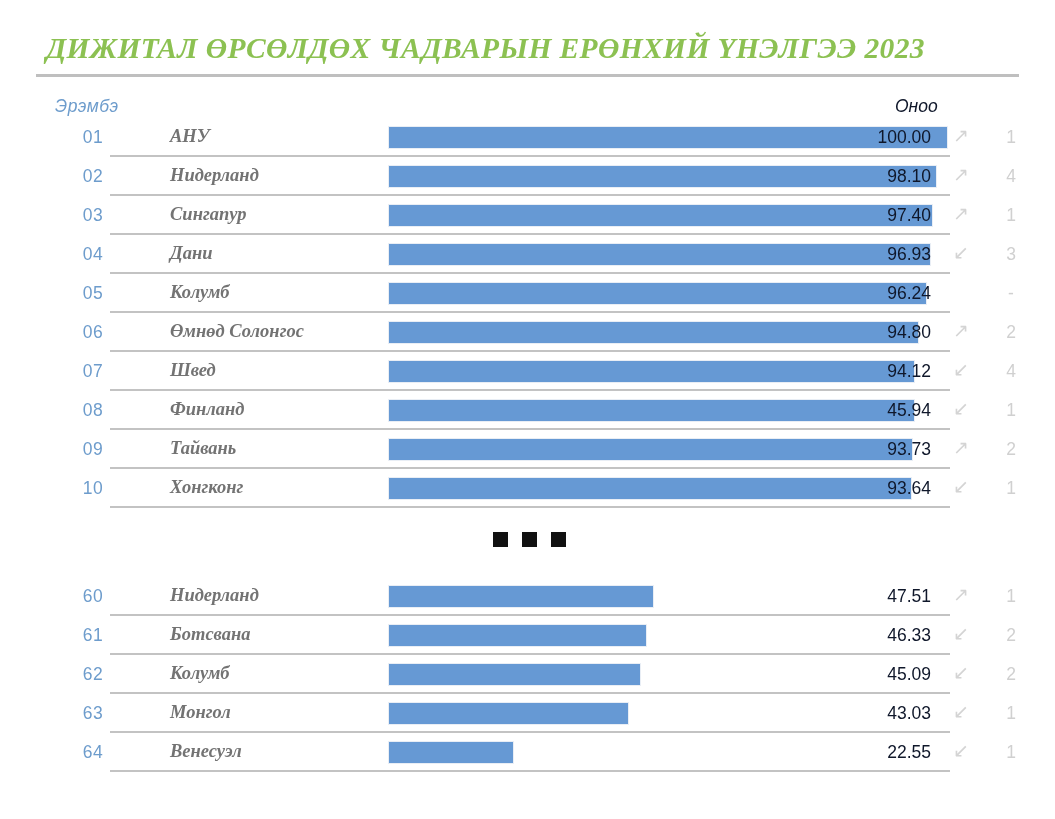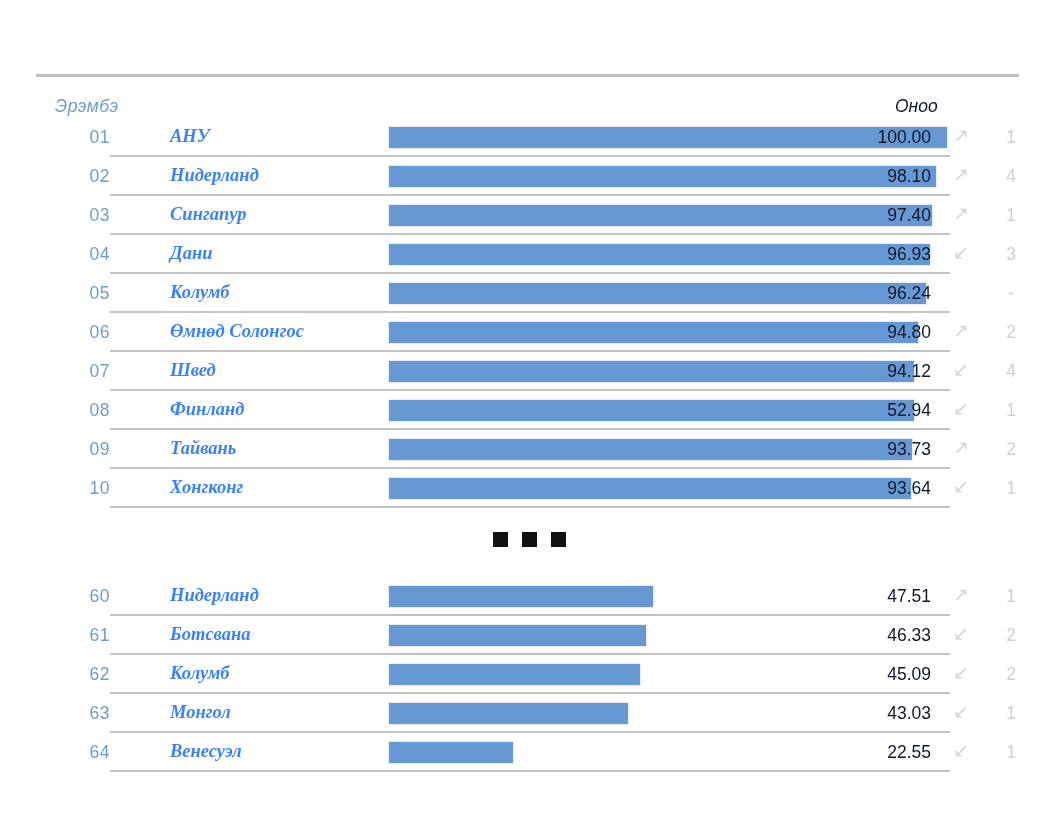--- a/index.html
+++ b/index.html
@@ -74,35 +74,35 @@
     bottom: 0;
     width: 840px;
     height: 2px;
     background: #c3c3c3;
   }
   .rank {
     position: absolute;
     left: 76px;
     top: 9px;
     width: 34px;
-    text-align: right;
+    text-align: center;
     font-family: "Liberation Sans", sans-serif;
     font-size: 17.5px;
     color: #6d9ccc;
     letter-spacing: 0.5px;
   }
   .country {
     position: absolute;
     left: 170px;
     top: 8px;
     font-family: "Liberation Serif", serif;
     font-weight: bold;
     font-style: italic;
     font-size: 18.5px;
-    color: #3b82f6;
+    color: #737373;
     white-space: nowrap;
   }
   .bar-track {
     position: absolute;
     left: 388px;
     top: 8px;
     width: 560px;
     height: 23px;
   }
   .bar {
@@ -158,20 +158,21 @@
     display: block;
     width: 15px;
     height: 15px;
     background: #111111;
   }
 </style>
 </head>
 <body>
 
 <div class="title-wrap">
+  <div class="title">ДИЖИТАЛ ӨРСӨЛДӨХ ЧАДВАРЫН ЕРӨНХИЙ ҮНЭЛГЭЭ 2023</div>
   <div class="title-rule"></div>
 </div>
 
 <div class="col-head rank">Эрэмбэ</div>
 <div class="col-head score">Оноо</div>
 
 <div class="table">
   <div id="rows-top">
       <div class="row">
         <div class="rank">01</div>
@@ -249,21 +250,21 @@
         <div class="arrow">↙</div>
         <div class="delta">4</div>
         <div class="sep"></div>
       </div>
       <div class="row">
         <div class="rank">08</div>
         <div class="country">Финланд</div>
         <div class="bar-track">
           <div class="bar" style="width: 526.7px;"></div>
         </div>
-        <div class="score">52.94</div>
+        <div class="score">45.94</div>
         <div class="arrow">↙</div>
         <div class="delta">1</div>
         <div class="sep"></div>
       </div>
       <div class="row">
         <div class="rank">09</div>
         <div class="country">Тайвань</div>
         <div class="bar-track">
           <div class="bar" style="width: 524.9px;"></div>
         </div>

